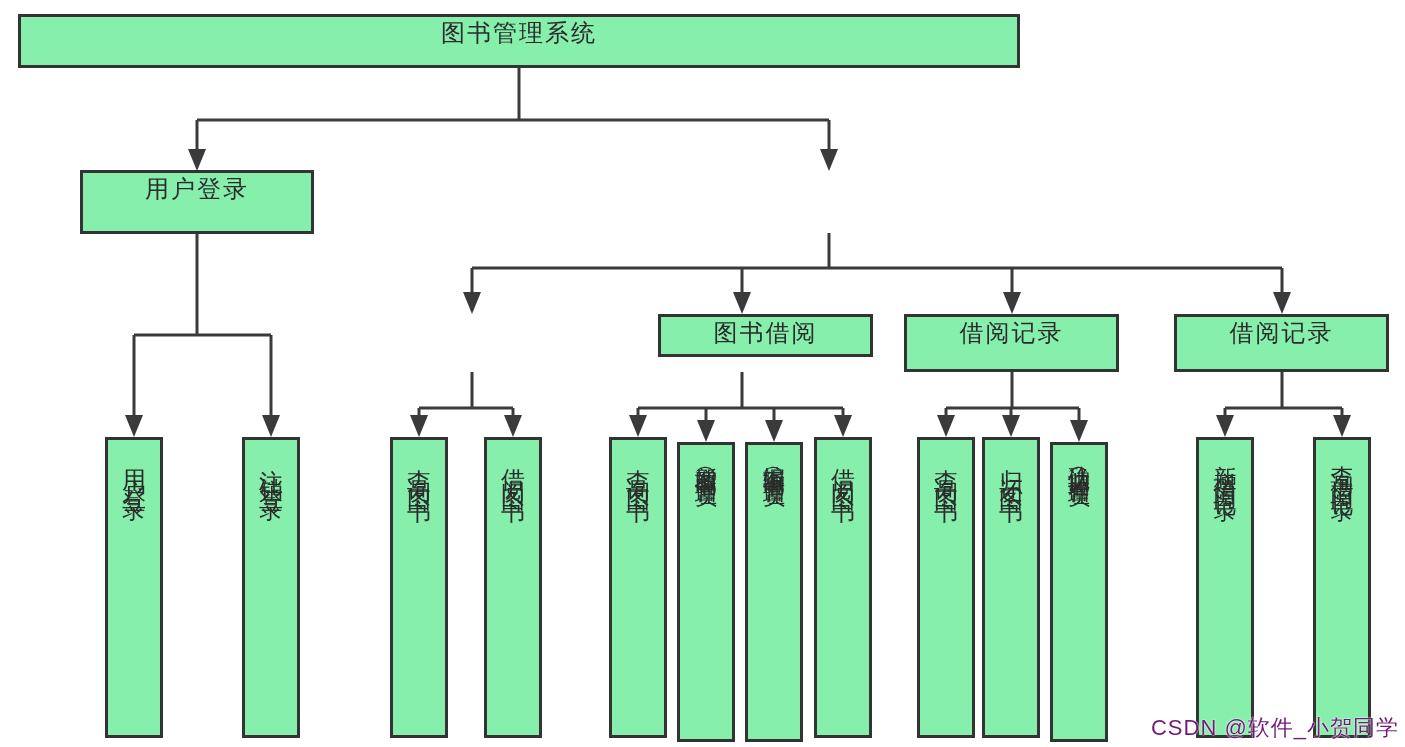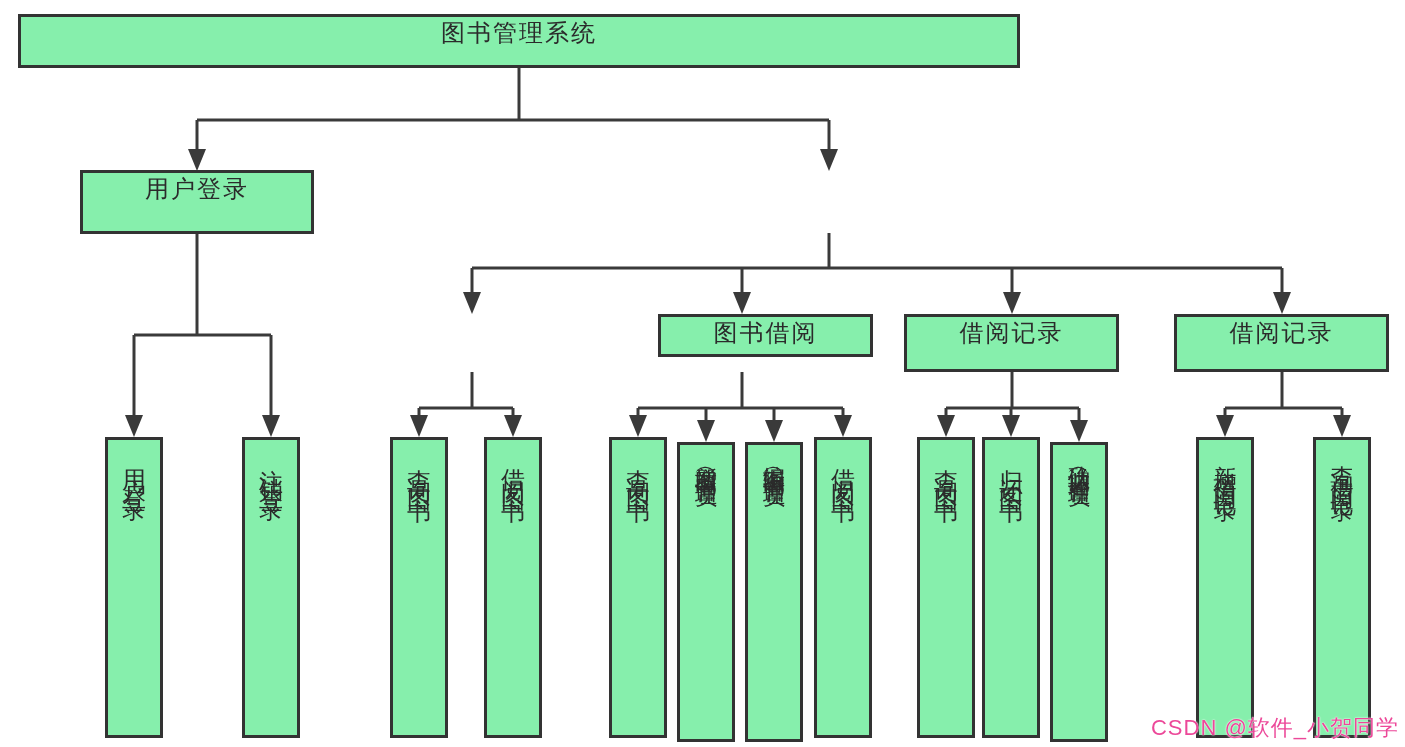--- a/index.html
+++ b/index.html
@@ -16,21 +16,21 @@
   .hbox { font-size:24px; letter-spacing:2px; white-space:nowrap; }
   .vbox .vtext {
     writing-mode:vertical-rl; text-orientation:mixed;
     font-size:24px; letter-spacing:10px; line-height:1;
     padding-top:10px; 
   }
   .vbox.gap-m .vtext { font-size:23px; letter-spacing:7px; padding-top:7px; }
   .vbox.gap-s .vtext { font-size:22px; letter-spacing:3px; padding-top:3px; }
   .watermark {
     position:absolute; right:6px; bottom:4px; z-index:5;
-    font-size:22px; color:#ec4899; letter-spacing:1px;
+    font-size:22px; color:#701a75; letter-spacing:1px;
     text-shadow:0 0 2px #ffffff, 0 0 1px #ffffff; white-space:nowrap;
   }
 </style>
 </head>
 <body>
 
 <div class="canvas">
 
   <svg class="connectors" id="connectors" width="1405" height="747" viewBox="0 0 1405 747">
       <line x1="519" y1="68" x2="519" y2="120" stroke="#3a3a3a" stroke-width="3"></line>

